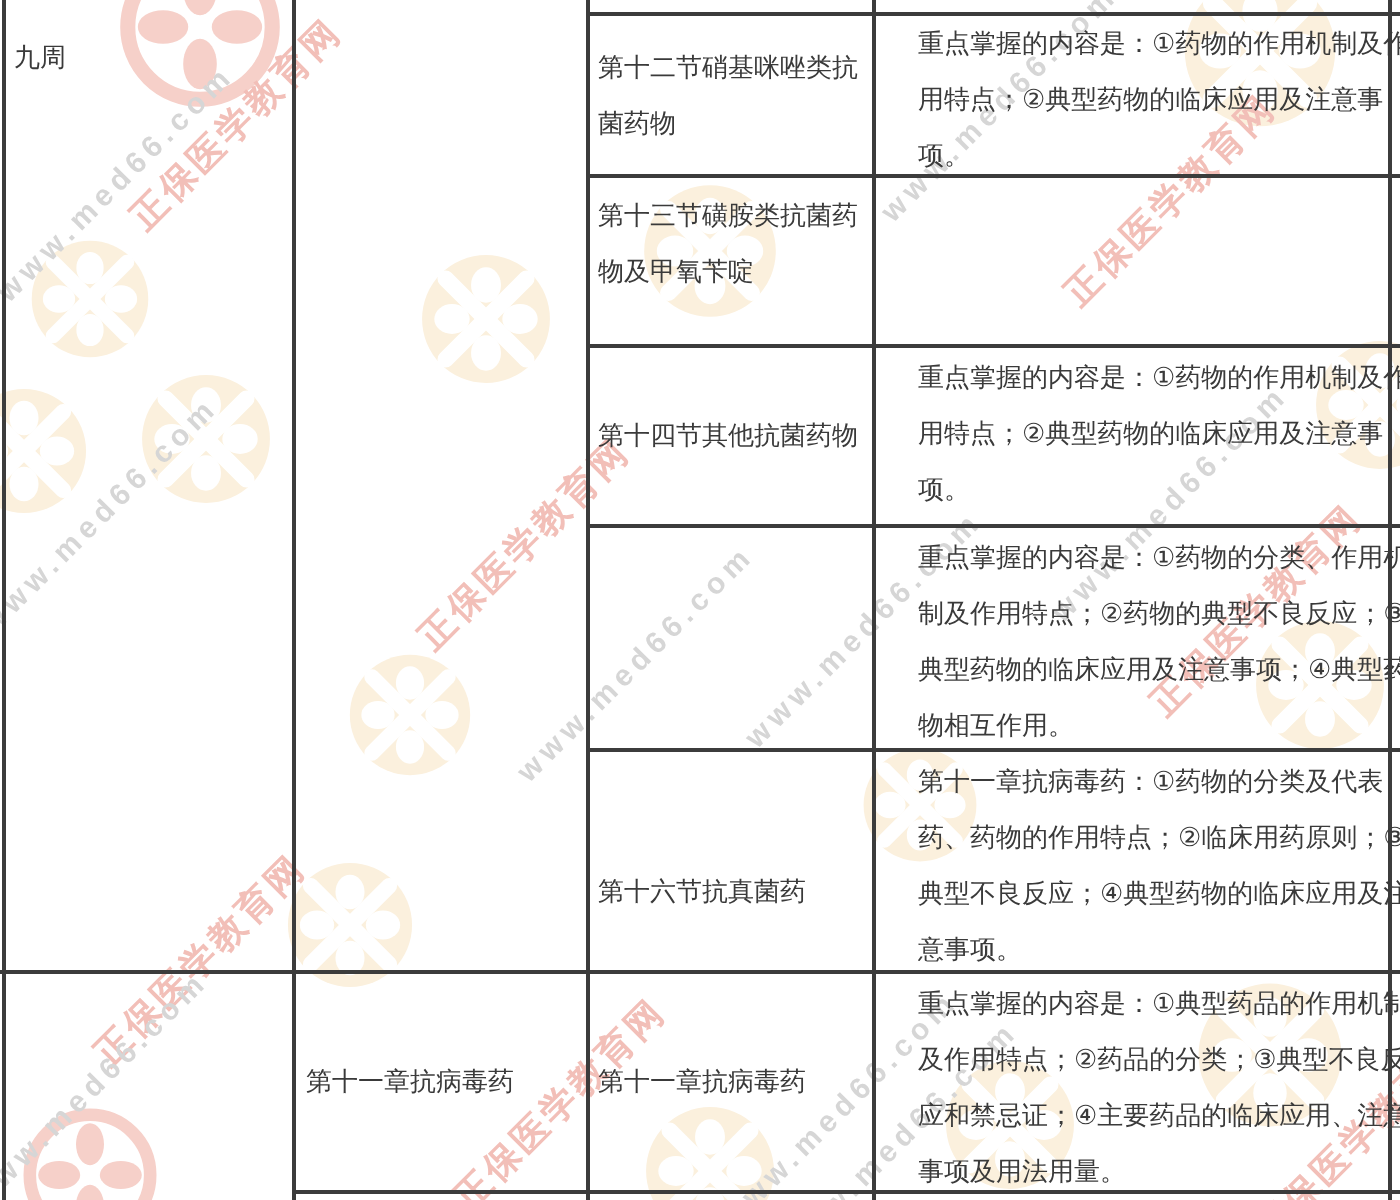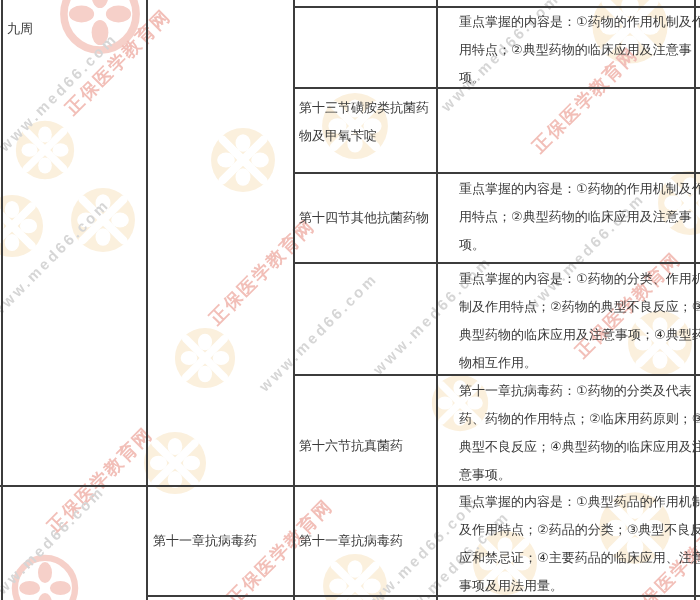--- a/index.html
+++ b/index.html
@@ -259,20 +259,23 @@
     <div class="hline" style="top:6px;left:293px;right:0"></div>
     <div class="hline" style="top:87px;left:293px;right:0"></div>
     <div class="hline" style="top:172px;left:293px;right:0"></div>
     <div class="hline" style="top:262px;left:293px;right:0"></div>
     <div class="hline" style="top:374px;left:293px;right:0"></div>
     <div class="hline" style="top:485px;left:0;right:0"></div>
     <div class="hline" style="top:595px;left:146px;right:0"></div>
 
     <div class="cell week">九周</div>
 
+    <div class="cell c3 vcenter" style="top:8px;height:79px">
+        <span>第十二节硝基咪唑类抗菌药物</span>
+      </div>
     <div class="cell c3 vcenter" style="top:89px;height:65px">
         <span>第十三节磺胺类抗菌药物及甲氧苄啶</span>
       </div>
     <div class="cell c3 vcenter" style="top:174px;height:88px">
         <span>第十四节其他抗菌药物</span>
       </div>
     <div class="cell c3 vcenter" style="top:376px;height:139px">
         <span>第十六节抗真菌药</span>
       </div>
     <div class="cell c3 vcenter" style="top:487px;height:108px">

